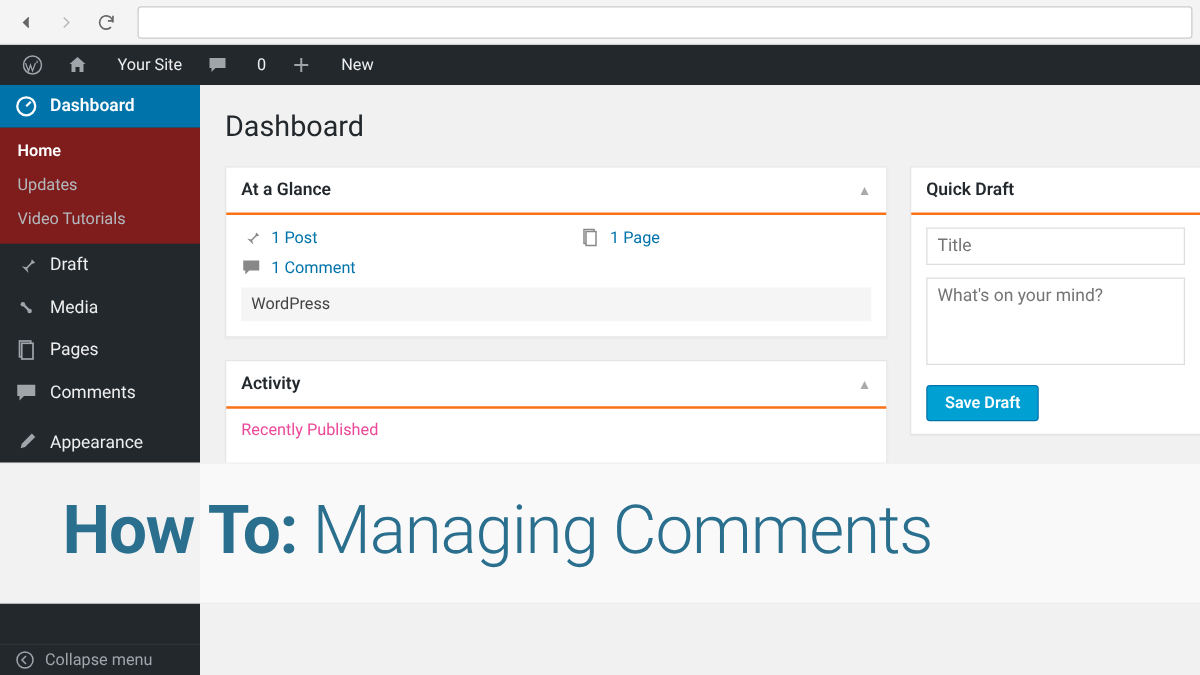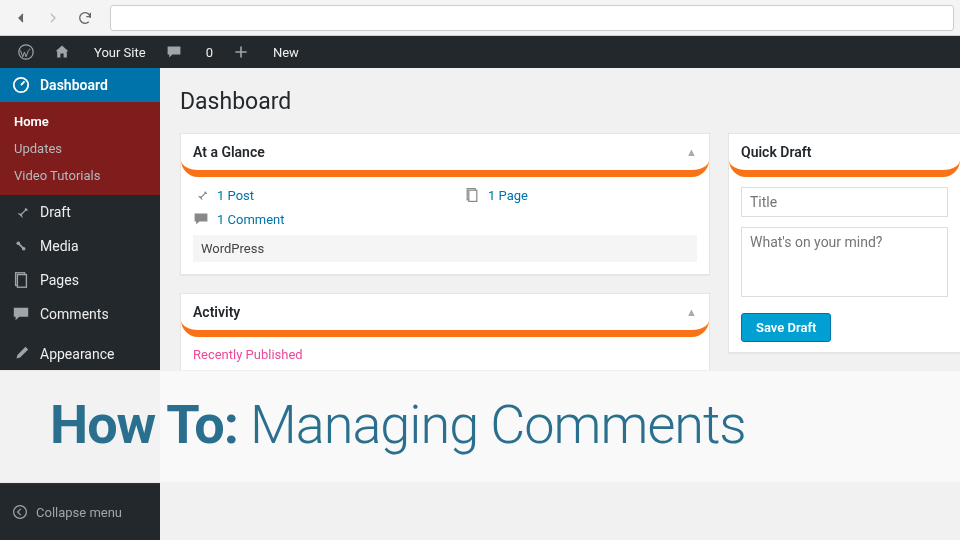--- a/index.html
+++ b/index.html
@@ -22,33 +22,33 @@
 
 .sidebar { width: 160px; background: #23282d; color: #eee; font-size: 14px; display: flex; flex-direction: column; position: relative; }
 .menu-item { display: flex; align-items: center; gap: 10px; padding: 8px 12px; color: #eee; cursor: pointer; position: relative; }
 .menu-item.current { background: #0073aa; color: #fff; font-weight: 600; }
 .menu-item.current::after { content: ''; position: absolute; right: -8px; top: 50%; margin-top: -8px; border: 8px solid transparent; border-right-color: #f1f1f1; }
 .menu-item svg { width: 18px; height: 18px; fill: #a0a5aa; flex-shrink: 0; }
 .menu-item.current svg { fill: #fff; }
 .submenu { background: #7f1d1d; padding: 6px 0; }
 .submenu .sub-item { padding: 6px 12px 6px 14px; font-size: 13px; color: #b4b9be; cursor: pointer; }
 .submenu .sub-item.current { color: #fff; font-weight: 600; }
-.collapse { margin-top: auto; border-top: 1px solid #333; padding: 20px 12px; display: flex; align-items: center; gap: 8px; color: #a0a5aa; font-size: 13px; cursor: pointer; }
+.collapse { margin-top: auto; border-top: 1px solid #333; padding: 4px 12px; display: flex; align-items: center; gap: 8px; color: #a0a5aa; font-size: 13px; cursor: pointer; }
 .collapse svg { width: 16px; height: 16px; fill: #a0a5aa; }
 
 
 .content { flex: 1; padding: 20px 0 0 20px; overflow: hidden; }
 .page-title { font-size: 23px; font-weight: 400; color: #23282d; margin-bottom: 18px; }
 .columns { display: flex; gap: 18px; }
 .col { display: flex; flex-direction: column; gap: 18px; }
 .col-1 { flex: 0 0 530px; }
 .col-2 { flex: 1; }
 
 .postbox { background: #fff; border: 1px solid #e5e5e5; box-shadow: 0 1px 1px rgba(0,0,0,0.04); }
-.postbox-header { padding: 10px 12px; border-bottom: 7px solid #f97316; display: flex; align-items: center; justify-content: space-between; border-radius: 17px; }
+.postbox-header { padding: 10px 12px; border-bottom: 2px solid #f97316; display: flex; align-items: center; justify-content: space-between; }
 .postbox-header h2 { font-size: 14px; font-weight: 600; color: #23282d; }
 .toggle-arrow { color: #aaa; font-size: 11px; }
 .postbox-body { padding: 10px 12px 12px; }
 
 .glance-row { display: flex; gap: 40px; margin-bottom: 8px; }
 .glance-item { display: flex; align-items: center; gap: 8px; color: #0073aa; font-size: 13px; cursor: pointer; }
 .glance-item svg { width: 16px; height: 16px; fill: #888; }
 .wp-version { background: #f5f5f5; padding: 6px 8px; font-size: 13px; color: #444; margin-top: 6px; }
 
 .activity-body { padding: 10px 12px 60px; font-size: 13px; color: #ec4899; }

